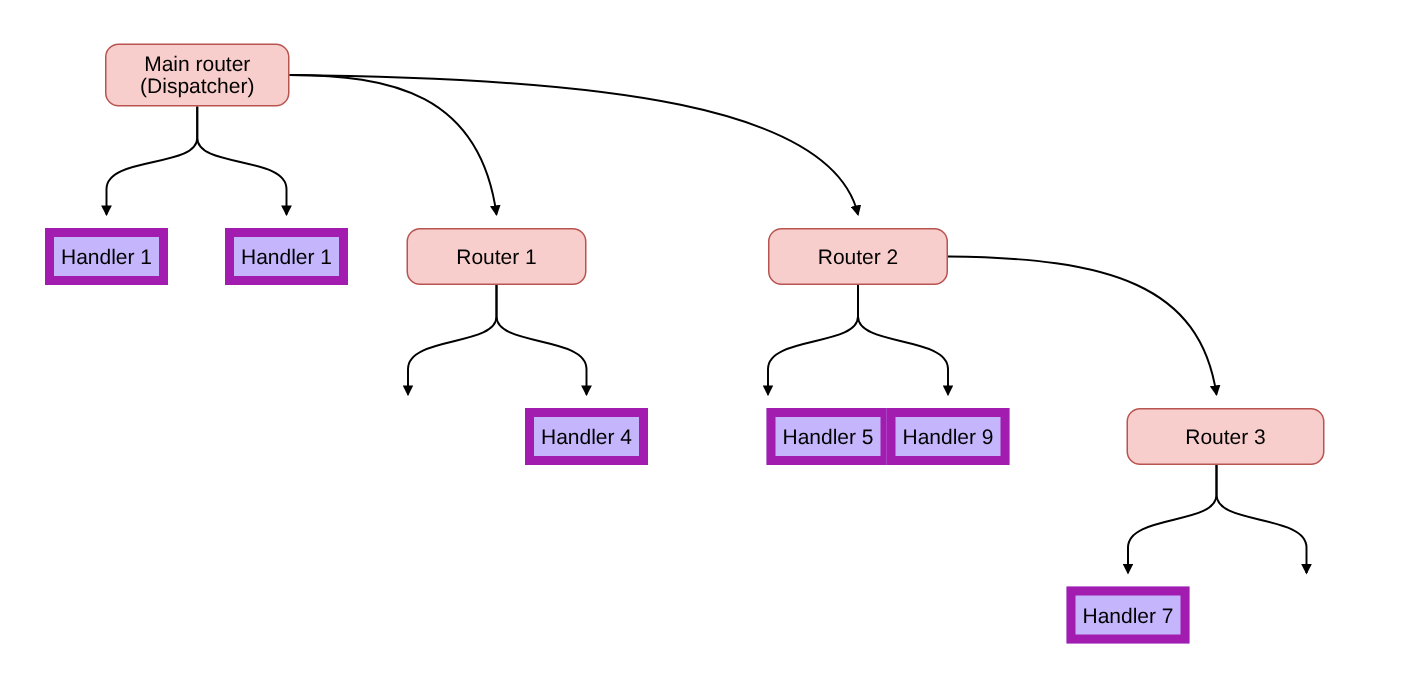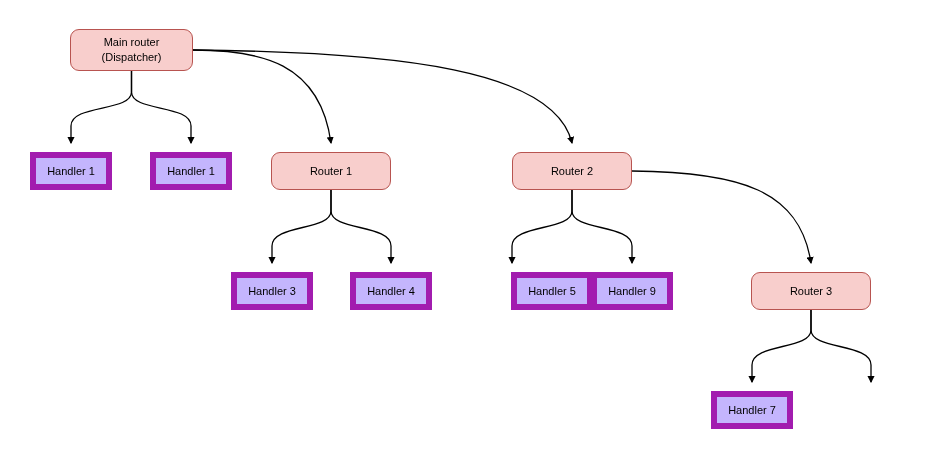--- a/index.html
+++ b/index.html
@@ -25,21 +25,21 @@
     height: 461px;
     pointer-events: none;
   }
   .node {
     position: absolute;
     box-sizing: border-box;
     display: flex;
     align-items: center;
     justify-content: center;
     text-align: center;
-    font-size: 11px;
+    font-size: 14px;
     line-height: 15px;
     color: #000000;
     white-space: pre-line;
     z-index: 2;
   }
   .node.router {
     background: #f8cecc;
     border: 1px solid #b85450;
     border-radius: 9px;
   }
@@ -103,37 +103,34 @@
   </div>
 
   <div class="node router" style="left:271px; top:152px; width:120px; height:38px;">
     <span class="node-label">Router 1</span>
   </div>
 
   <div class="node router" style="left:512px; top:152px; width:120px; height:38px;">
     <span class="node-label">Router 2</span>
   </div>
 
-  <div class="node handler" style="left:231px; top:272px; width:82px; height:38px;">
-    <span class="node-label">Handler 3</span>
-  </div>
 
   <div class="node handler" style="left:350px; top:272px; width:82px; height:38px;">
     <span class="node-label">Handler 4</span>
   </div>
 
   <div class="node handler" style="left:471px; top:272px; width:82px; height:38px;margin-left:40px;">
     <span class="node-label">Handler 5</span>
   </div>
 
   <div class="node handler" style="left:591px; top:272px; width:82px; height:38px;">
     <span class="node-label">Handler 9</span>
   </div>
 
-  <div class="node router" style="left:751px; top:272px; width:120px; height:38px;justify-content:flex-end;">
+  <div class="node router" style="left:751px; top:272px; width:132px; height:38px;justify-content:flex-end;">
     <span class="node-label">Router 3</span>
   </div>
 
   <div class="node handler" style="left:711px; top:391px; width:82px; height:38px;">
     <span class="node-label">Handler 7</span>
   </div>
 
 
 </div>
 

